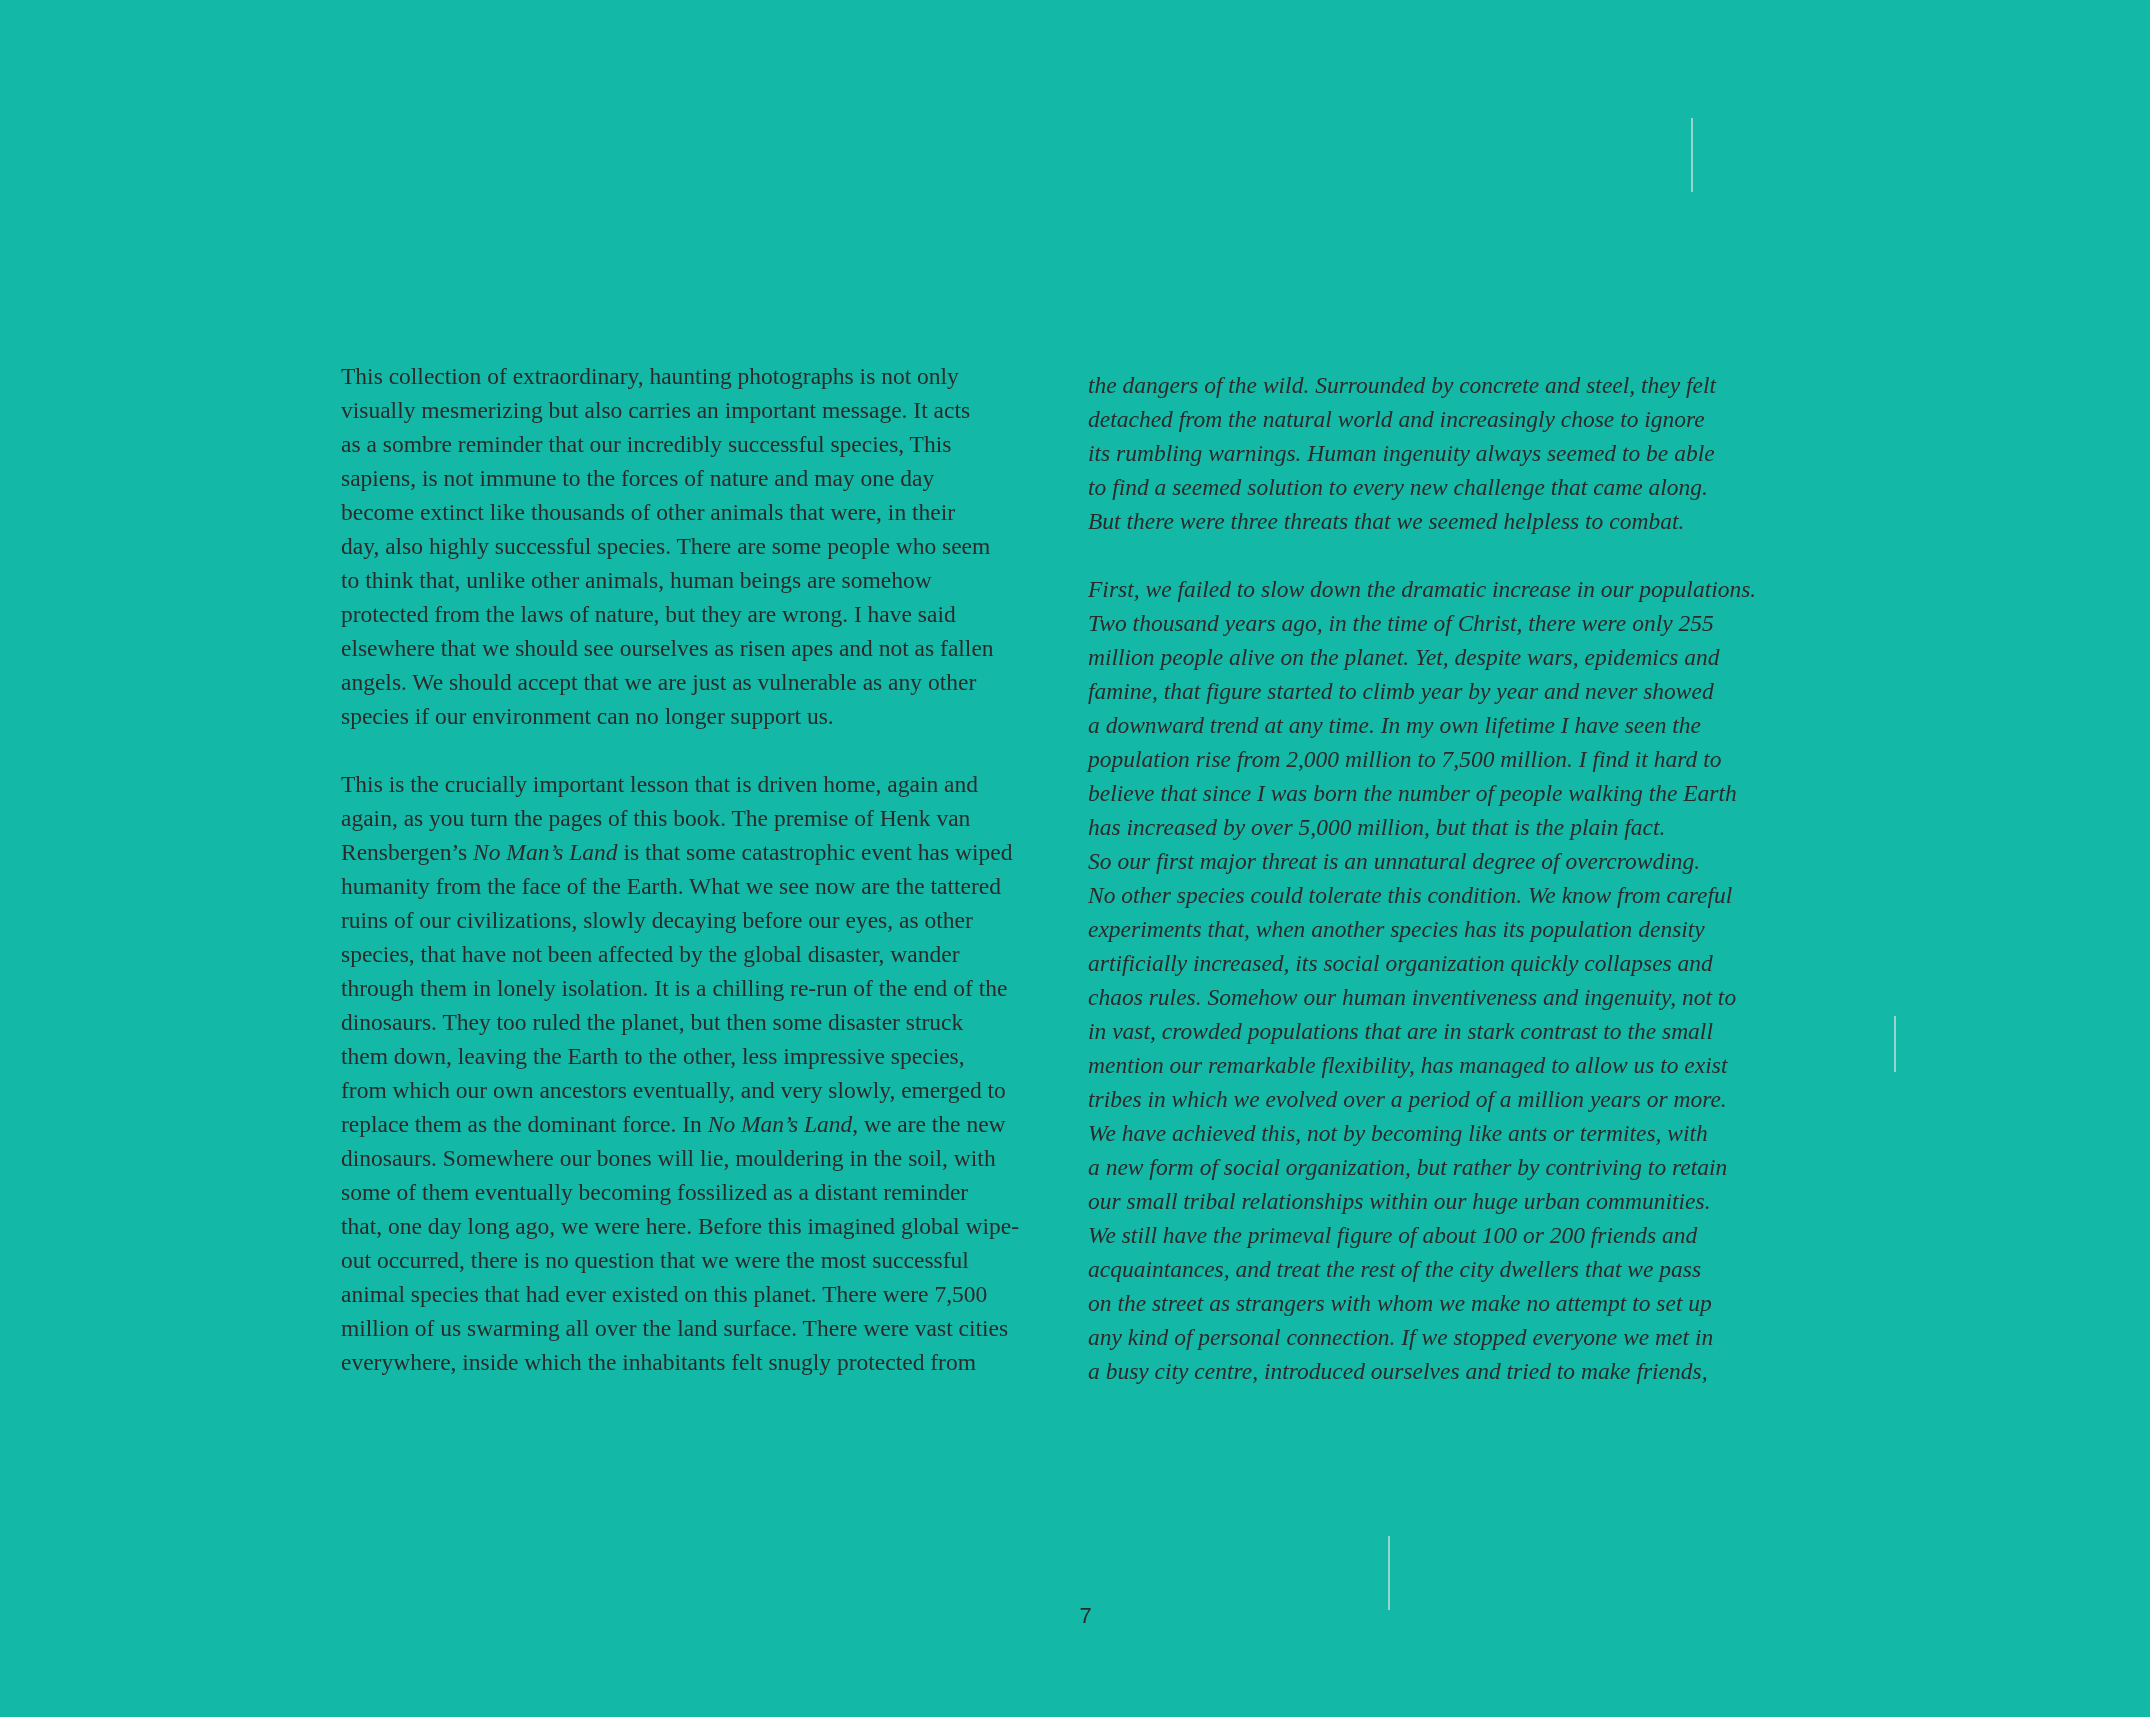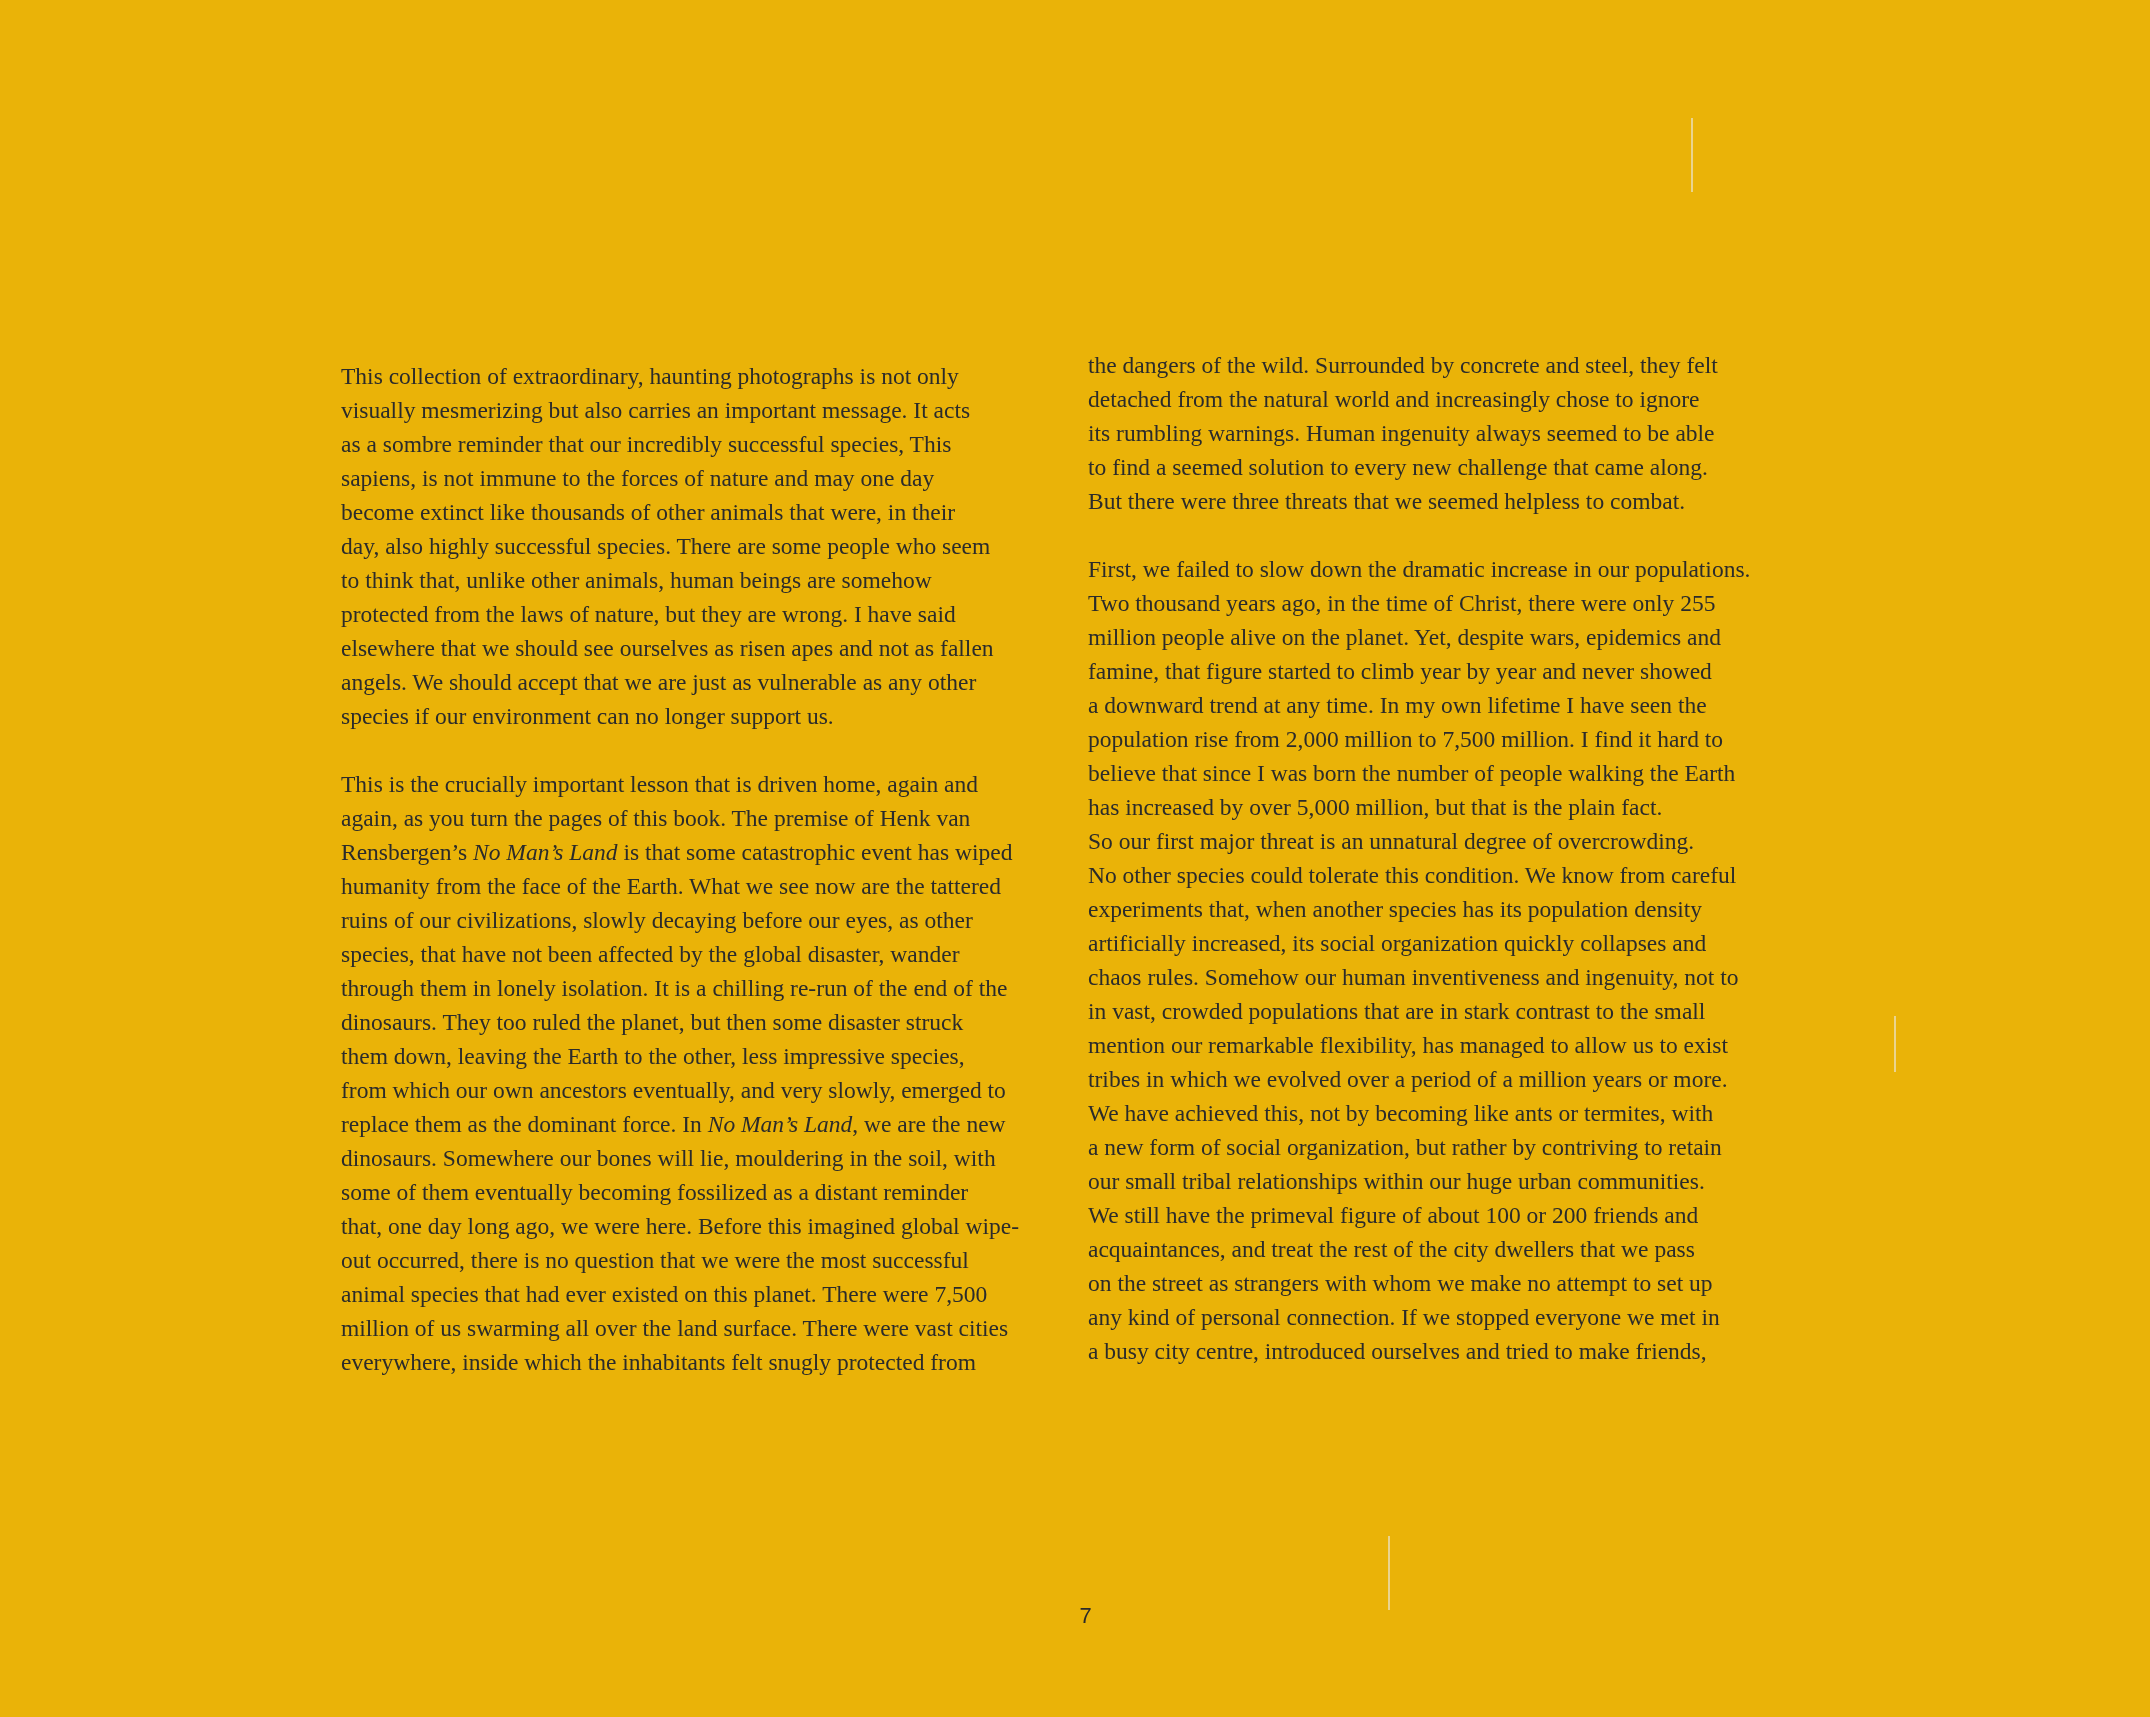--- a/index.html
+++ b/index.html
@@ -13,30 +13,30 @@
     position: relative;
     overflow: hidden;
     font-family: "Liberation Serif", "DejaVu Serif", serif;
     color: #2b2b2b;
   }
   .page {
     position: absolute;
     left: 0; top: 0;
     width: 2151px;
     height: 1717px;
-    background: #eab308;
+    background: #14b8a6;
   }
   .column {
     position: absolute;
     width: 743px;
     font-size: 23.5px;
     line-height: 34px;
   }
   .column.left { left: 341px; top: 359px; }
-  .column.right { left: 1088px; top: 348px; }
+  .column.right { left: 1088px; top: 368px; font-style: italic; }
   .para { margin: 0 0 34px 0; }
   .para:last-child { margin-bottom: 8px; }
   .line {
     display: block;
     white-space: nowrap;
     height: 34px;
   }
   .line em { font-style: italic; }
   .page-number {
     position: absolute;

